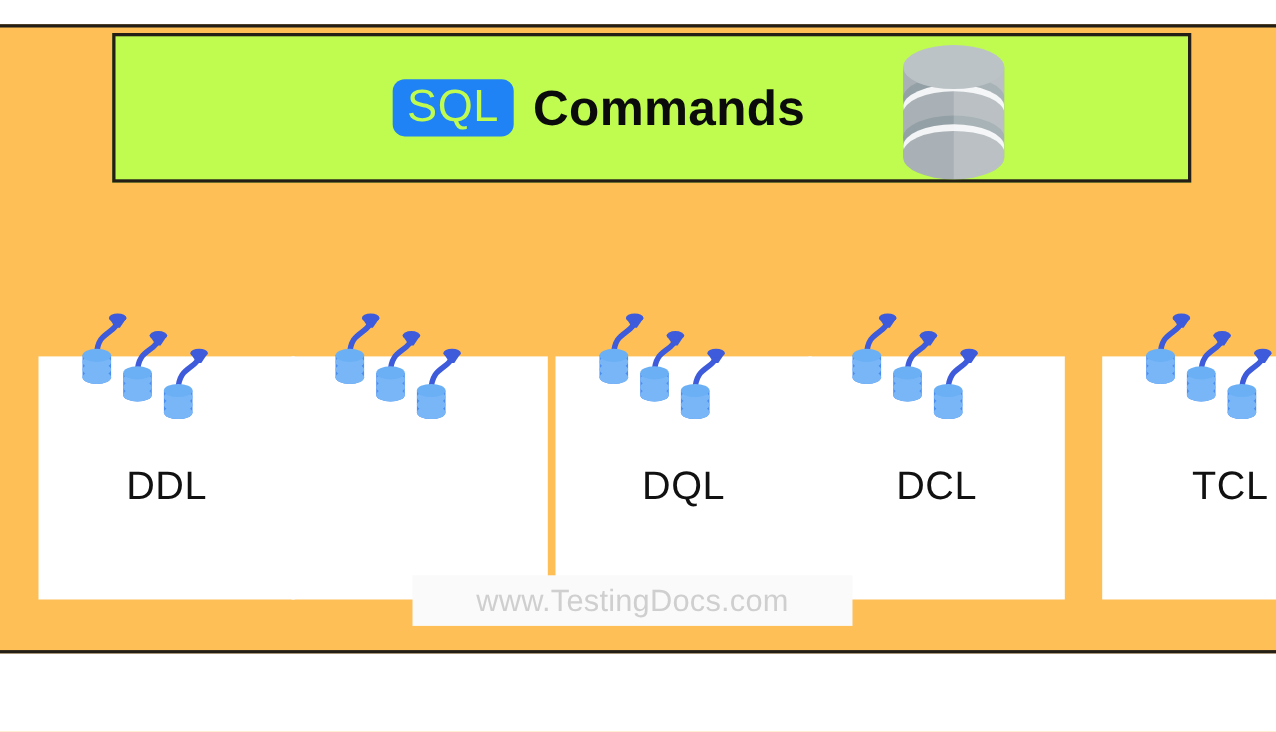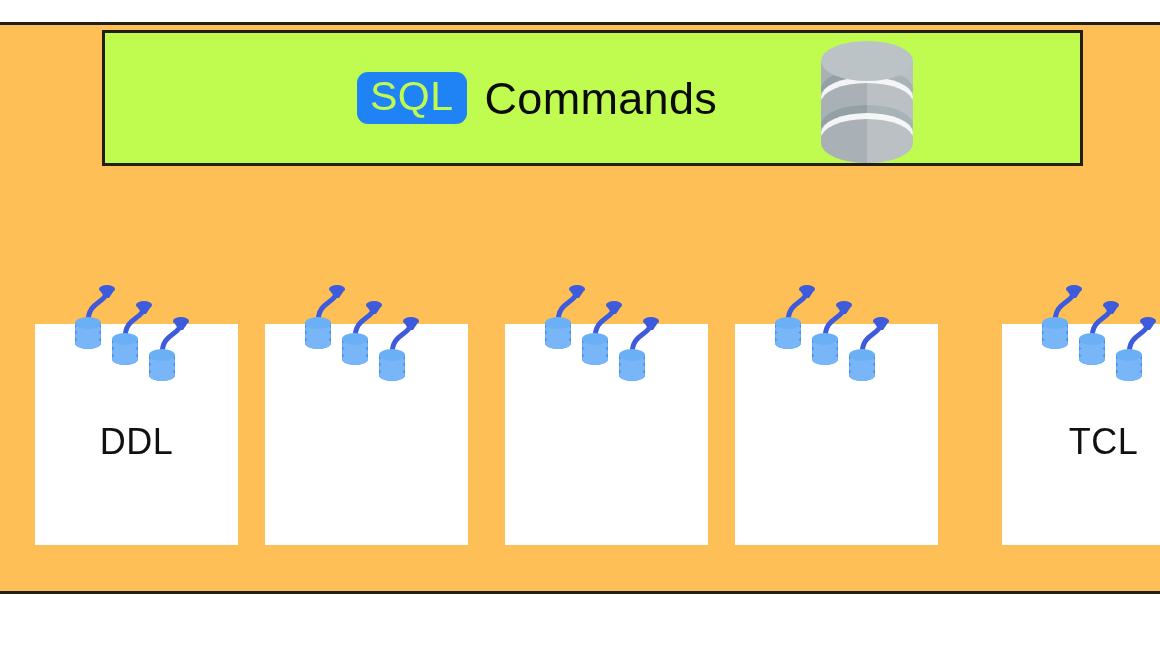--- a/index.html
+++ b/index.html
@@ -57,39 +57,40 @@
     font-weight: 500;
     letter-spacing: 0.5px;
     padding: 4px 13px 7px 13px;
     line-height: 1;
     display: inline-block;
   }
 
   .banner-title {
     color: #0b0b0b;
     font-size: 45px;
-    font-weight: 400;
+    font-weight: 700;
     letter-spacing: 0.3px;
     line-height: 1;
   }
 
   
   .db-gray {
     position: absolute;
     left: 692px;
     top: 6px;
   }
 
   
   .card {
     position: absolute;
     background: #ffffff;
     top: 299px;
     width: 203px;
     height: 221px;
+    padding-left: 30px;
   }
   .card .label {
     position: absolute;
     top: 100px;
     left: 0;
     width: 100%;
     text-align: center;
     font-size: 36px;
     color: #111111;
     letter-spacing: 0.5px;
@@ -261,20 +262,21 @@
         <path d="M89,74 C89,50 108,56 108,40" stroke="#3d5bdb" stroke-width="5" fill="none" stroke-linecap="round"></path>
         <path d="M100,40 L116,40 L110,49 L106,49 Z" fill="#3d5bdb"></path>
         <ellipse cx="108" cy="40" rx="8" ry="4" fill="#3d5bdb"></ellipse>
         <path d="M76,74 L76,94 A13,6 0 0 0 102,94 L102,74 Z" fill="#4a8ef0"></path>
         <ellipse cx="89" cy="80" rx="13" ry="6" fill="#79b6f7"></ellipse>
         <ellipse cx="89" cy="87" rx="13" ry="6" fill="#79b6f7"></ellipse>
         <ellipse cx="89" cy="94" rx="13" ry="6" fill="#79b6f7"></ellipse>
         <ellipse cx="89" cy="74" rx="13" ry="6" fill="#6bb0f5"></ellipse>
       </g>
     </svg>
+    <div class="label">DQL</div>
   </div>
 
   <div class="card card-3">
     <svg class="db-cluster" width="120" height="105" viewBox="0 0 120 105">
       <g>
         <path d="M15,42 C15,18 34,24 34,8" stroke="#3d5bdb" stroke-width="5" fill="none" stroke-linecap="round"></path>
         <path d="M26,8 L42,8 L36,17 L32,17 Z" fill="#3d5bdb"></path>
         <ellipse cx="34" cy="8" rx="8" ry="4" fill="#3d5bdb"></ellipse>
         <path d="M2,42 L2,62 A13,6 0 0 0 28,62 L28,42 Z" fill="#4a8ef0"></path>
         <ellipse cx="15" cy="48" rx="13" ry="6" fill="#79b6f7"></ellipse>
@@ -296,20 +298,21 @@
         <path d="M89,74 C89,50 108,56 108,40" stroke="#3d5bdb" stroke-width="5" fill="none" stroke-linecap="round"></path>
         <path d="M100,40 L116,40 L110,49 L106,49 Z" fill="#3d5bdb"></path>
         <ellipse cx="108" cy="40" rx="8" ry="4" fill="#3d5bdb"></ellipse>
         <path d="M76,74 L76,94 A13,6 0 0 0 102,94 L102,74 Z" fill="#4a8ef0"></path>
         <ellipse cx="89" cy="80" rx="13" ry="6" fill="#79b6f7"></ellipse>
         <ellipse cx="89" cy="87" rx="13" ry="6" fill="#79b6f7"></ellipse>
         <ellipse cx="89" cy="94" rx="13" ry="6" fill="#79b6f7"></ellipse>
         <ellipse cx="89" cy="74" rx="13" ry="6" fill="#6bb0f5"></ellipse>
       </g>
     </svg>
+    <div class="label">DCL</div>
   </div>
 
   <div class="card card-4">
     <svg class="db-cluster" width="120" height="105" viewBox="0 0 120 105">
       <g>
         <path d="M15,42 C15,18 34,24 34,8" stroke="#3d5bdb" stroke-width="5" fill="none" stroke-linecap="round"></path>
         <path d="M26,8 L42,8 L36,17 L32,17 Z" fill="#3d5bdb"></path>
         <ellipse cx="34" cy="8" rx="8" ry="4" fill="#3d5bdb"></ellipse>
         <path d="M2,42 L2,62 A13,6 0 0 0 28,62 L28,42 Z" fill="#4a8ef0"></path>
         <ellipse cx="15" cy="48" rx="13" ry="6" fill="#79b6f7"></ellipse>
@@ -334,14 +337,17 @@
         <path d="M76,74 L76,94 A13,6 0 0 0 102,94 L102,74 Z" fill="#4a8ef0"></path>
         <ellipse cx="89" cy="80" rx="13" ry="6" fill="#79b6f7"></ellipse>
         <ellipse cx="89" cy="87" rx="13" ry="6" fill="#79b6f7"></ellipse>
         <ellipse cx="89" cy="94" rx="13" ry="6" fill="#79b6f7"></ellipse>
         <ellipse cx="89" cy="74" rx="13" ry="6" fill="#6bb0f5"></ellipse>
       </g>
     </svg>
     <div class="label">TCL</div>
   </div>
 
+  <div id="watermark">
+    <span>www.TestingDocs.com</span>
+  </div>
 
 </div>
 
 </body></html>

